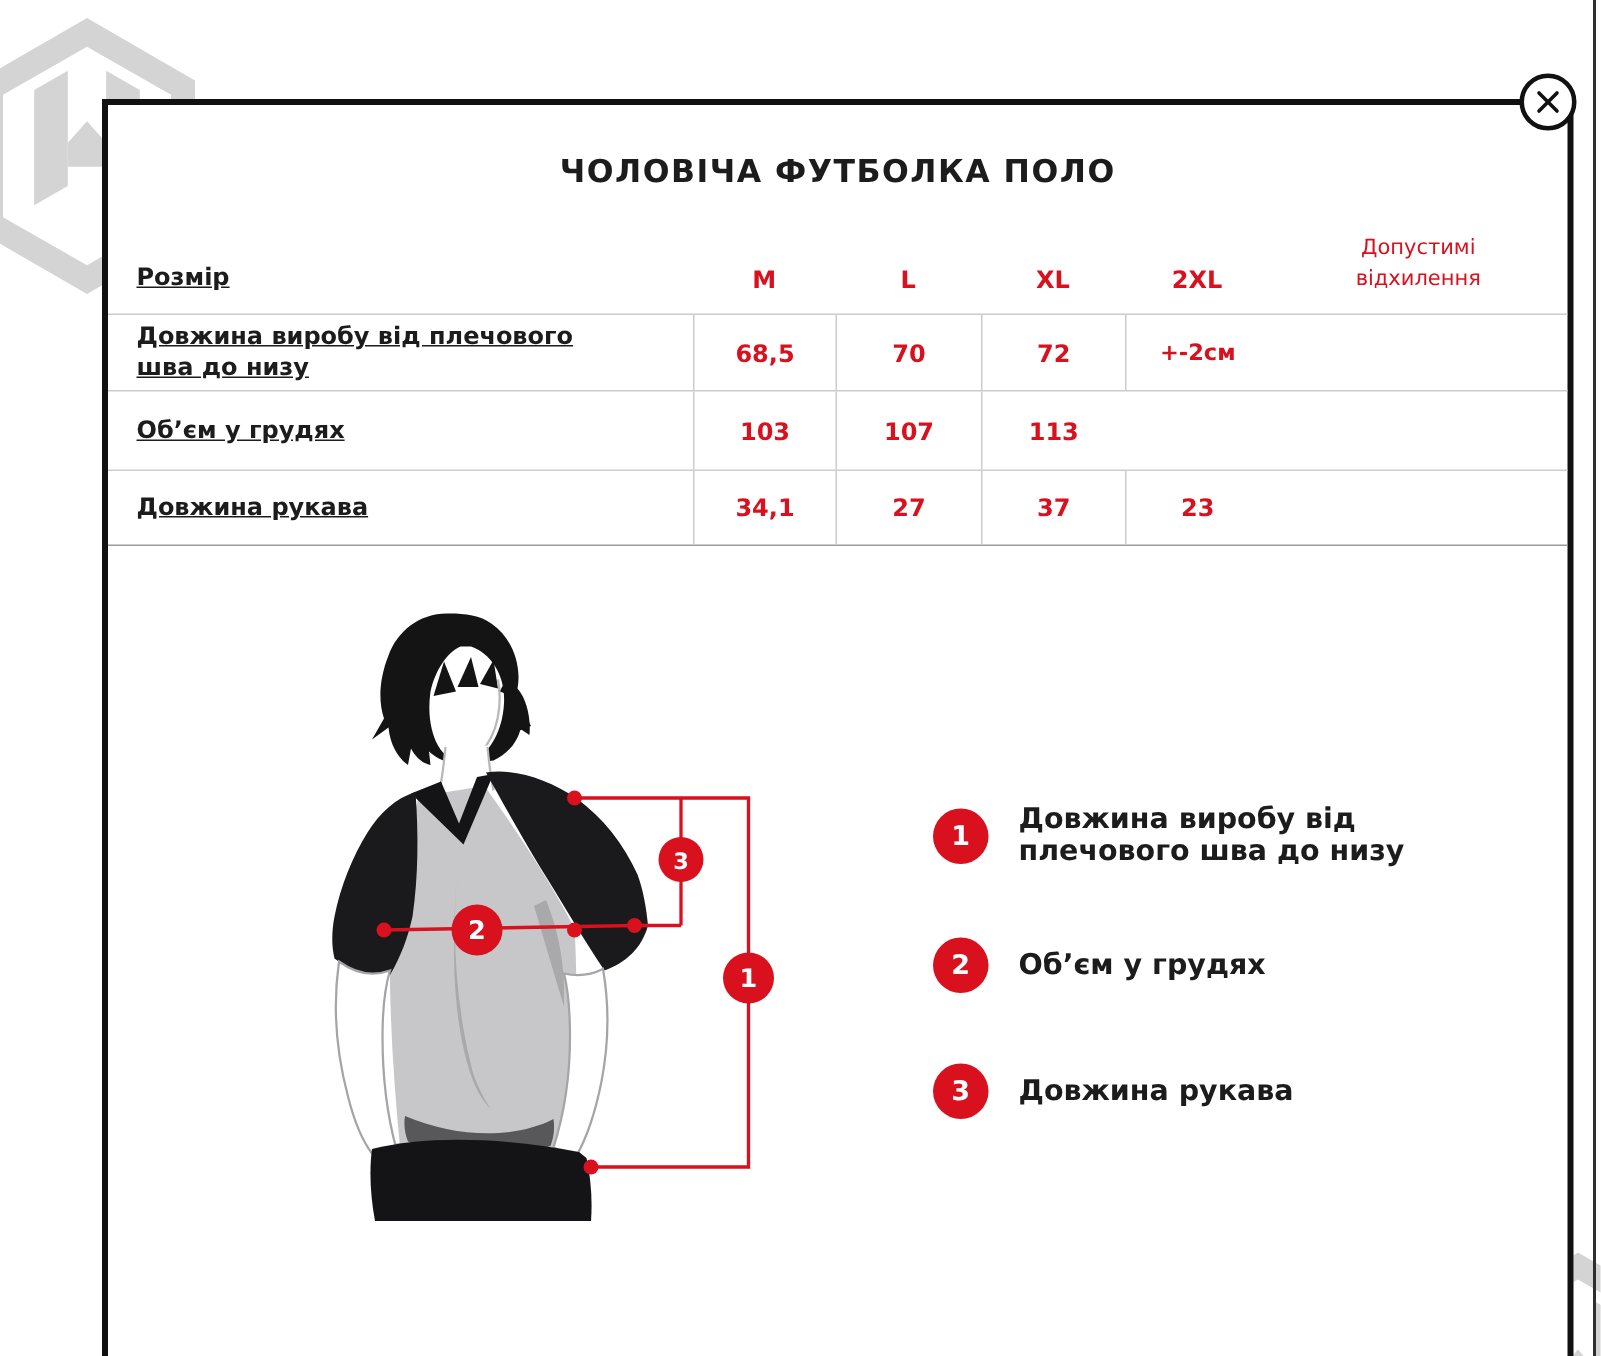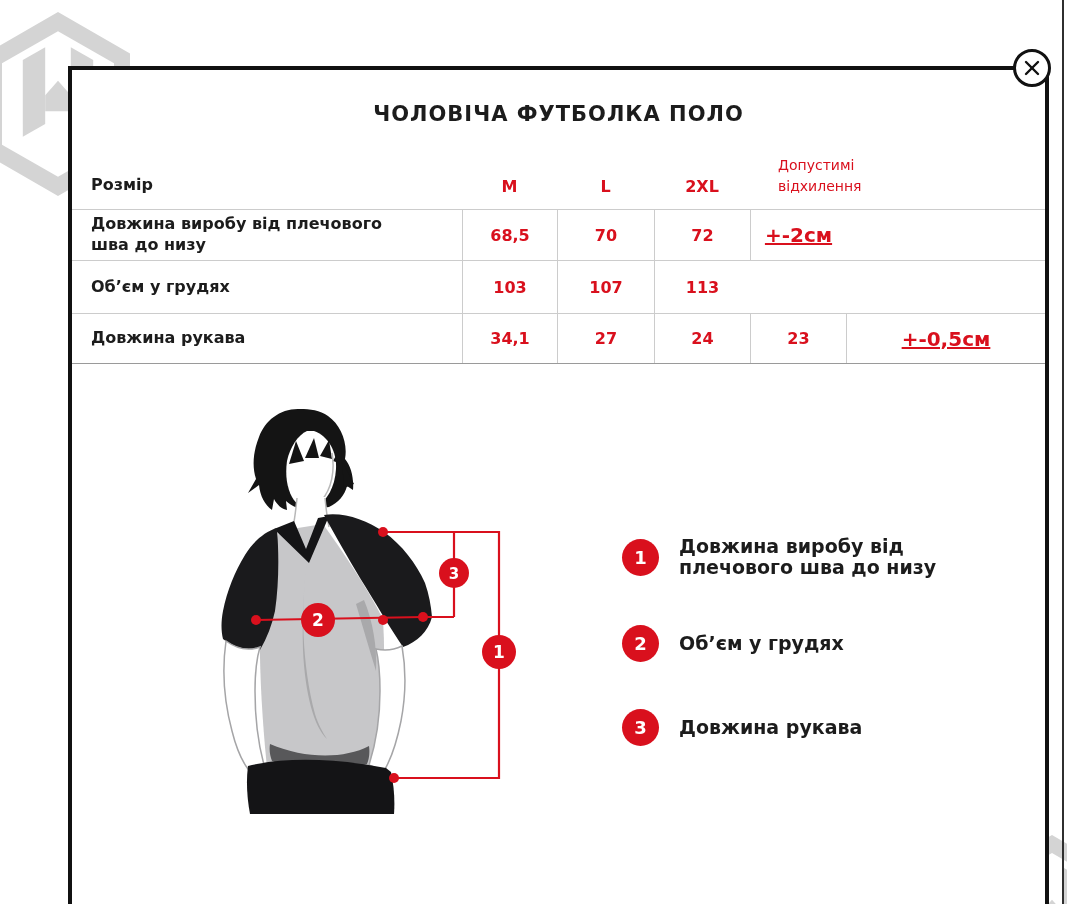--- a/index.html
+++ b/index.html
@@ -46,38 +46,38 @@
     grid-template-columns:390px 95px 97px 96px 96px 1fr;
   }
   .t-head{ height:84px; border-bottom:1px solid var(--line); }
   .t-head > div{ display:flex; align-items:flex-end; padding-bottom:13px; }
   .t-body{ border-bottom:1px solid var(--line); }
   .t-body.last{ border-bottom:1px solid var(--line-dark); }
   .t-body{ align-items:stretch; }
   .row-1{ height:51px; } .row-2{ height:53px; } .row-3{ height:50px; }
   .cell-label{
     display:flex; align-items:center; padding-left:19px; padding-right:60px;
-    font-size:16px; font-weight:bold; color:var(--ink); line-height:1.3;
+    font-size:16px; font-weight:bold; color:var(--ink); line-height:1.3;text-decoration:underline;
   }
   .cell-val{
     display:flex; align-items:center; justify-content:center;
     border-left:1px solid var(--line);
     font-size:16px; font-weight:bold; color:var(--red);
   }
   .t-head .cell-val{ border-left:none; justify-content:center; }
   .head-size{ font-size:16px; font-weight:bold; color:var(--red); width:100%; text-align:center; }
   .head-label{ font-size:16px; font-weight:bold; color:var(--ink); }
   .head-dev{
     width:100%; text-align:center; font-size:14px; font-weight:normal;
     color:var(--red); line-height:1.45; padding:0 28px;
   }
   .cell-dev{
     display:flex; align-items:center; justify-content:center;
     border-left:1px solid var(--line);
-    font-size:20px; font-weight:bold; color:var(--red);text-decoration:underline;
+    font-size:15px; font-weight:bold; color:var(--red);
   }
   
   .figure-svg{ position:absolute; left:146px; top:330px; }
   .legend-item{
     position:absolute; left:550px; display:flex; align-items:center; gap:20px;
   }
   .legend-badge{
     width:37px; height:37px; border-radius:50%; background:var(--red);
     color:#ffffff; font-size:18px; font-weight:bold; flex:0 0 37px;
     display:flex; align-items:center; justify-content:center;
@@ -113,20 +113,23 @@
   <div class="size-table">
     <div class="t-row t-head">
       <div class="cell-label head-label">Розмір</div>
       <div class="cell-val">
           <span class="head-size">M</span>
         </div>
       <div class="cell-val">
           <span class="head-size">L</span>
         </div>
       <div class="cell-val">
+          <span class="head-size">XL</span>
+        </div>
+      <div class="cell-val">
           <span class="head-size">2XL</span>
         </div>
       <div class="cell-val">
           <span class="head-dev">Допустимі відхилення</span>
         </div>
     </div>
 
     <div class="t-row t-body row-1">
       <div class="cell-label">Довжина виробу від плечового шва до низу</div>
       <div class="cell-val">68,5</div>
@@ -139,23 +142,22 @@
       <div class="cell-label">Об’єм у грудях</div>
       <div class="cell-val">103</div>
       <div class="cell-val">107</div>
       <div class="cell-val">113</div>
     </div>
 
     <div class="t-row t-body row-3 last">
       <div class="cell-label">Довжина рукава</div>
       <div class="cell-val">34,1</div>
       <div class="cell-val">27</div>
-      <div class="cell-val">24</div>
+      <div class="cell-val">37</div>
       <div class="cell-val">23</div>
-      <div class="cell-dev">+-0,5см</div>
     </div>
   </div>
 
   <svg class="figure-svg" width="300" height="430" viewBox="205 400 300 430">
     <g>
 
       <path fill="#141414" d="M287 409 C268 408 252 420 246 437 C240 452 239 467 243 479 L235 493 L246 485 C247 496 252 505 259 510 L261 499 C264 505 269 509 274 510 L273 501 C281 508 291 511 300 509 L316 507 C325 503 332 495 334 486 L340 490 C341 478 338 466 332 459 C335 443 328 425 315 416 C307 410 297 409 287 409 Z"></path>
 
       <path fill="#ffffff" d="M301 431 C315 436 324 451 323 469 C322 487 314 501 303 507 C293 510 284 506 279 497 C274 488 272 475 274 461 C277 447 285 435 294 431 Z"></path>
       <path fill="#141414" d="M276 464 L283 441 L291 461 Z"></path>

